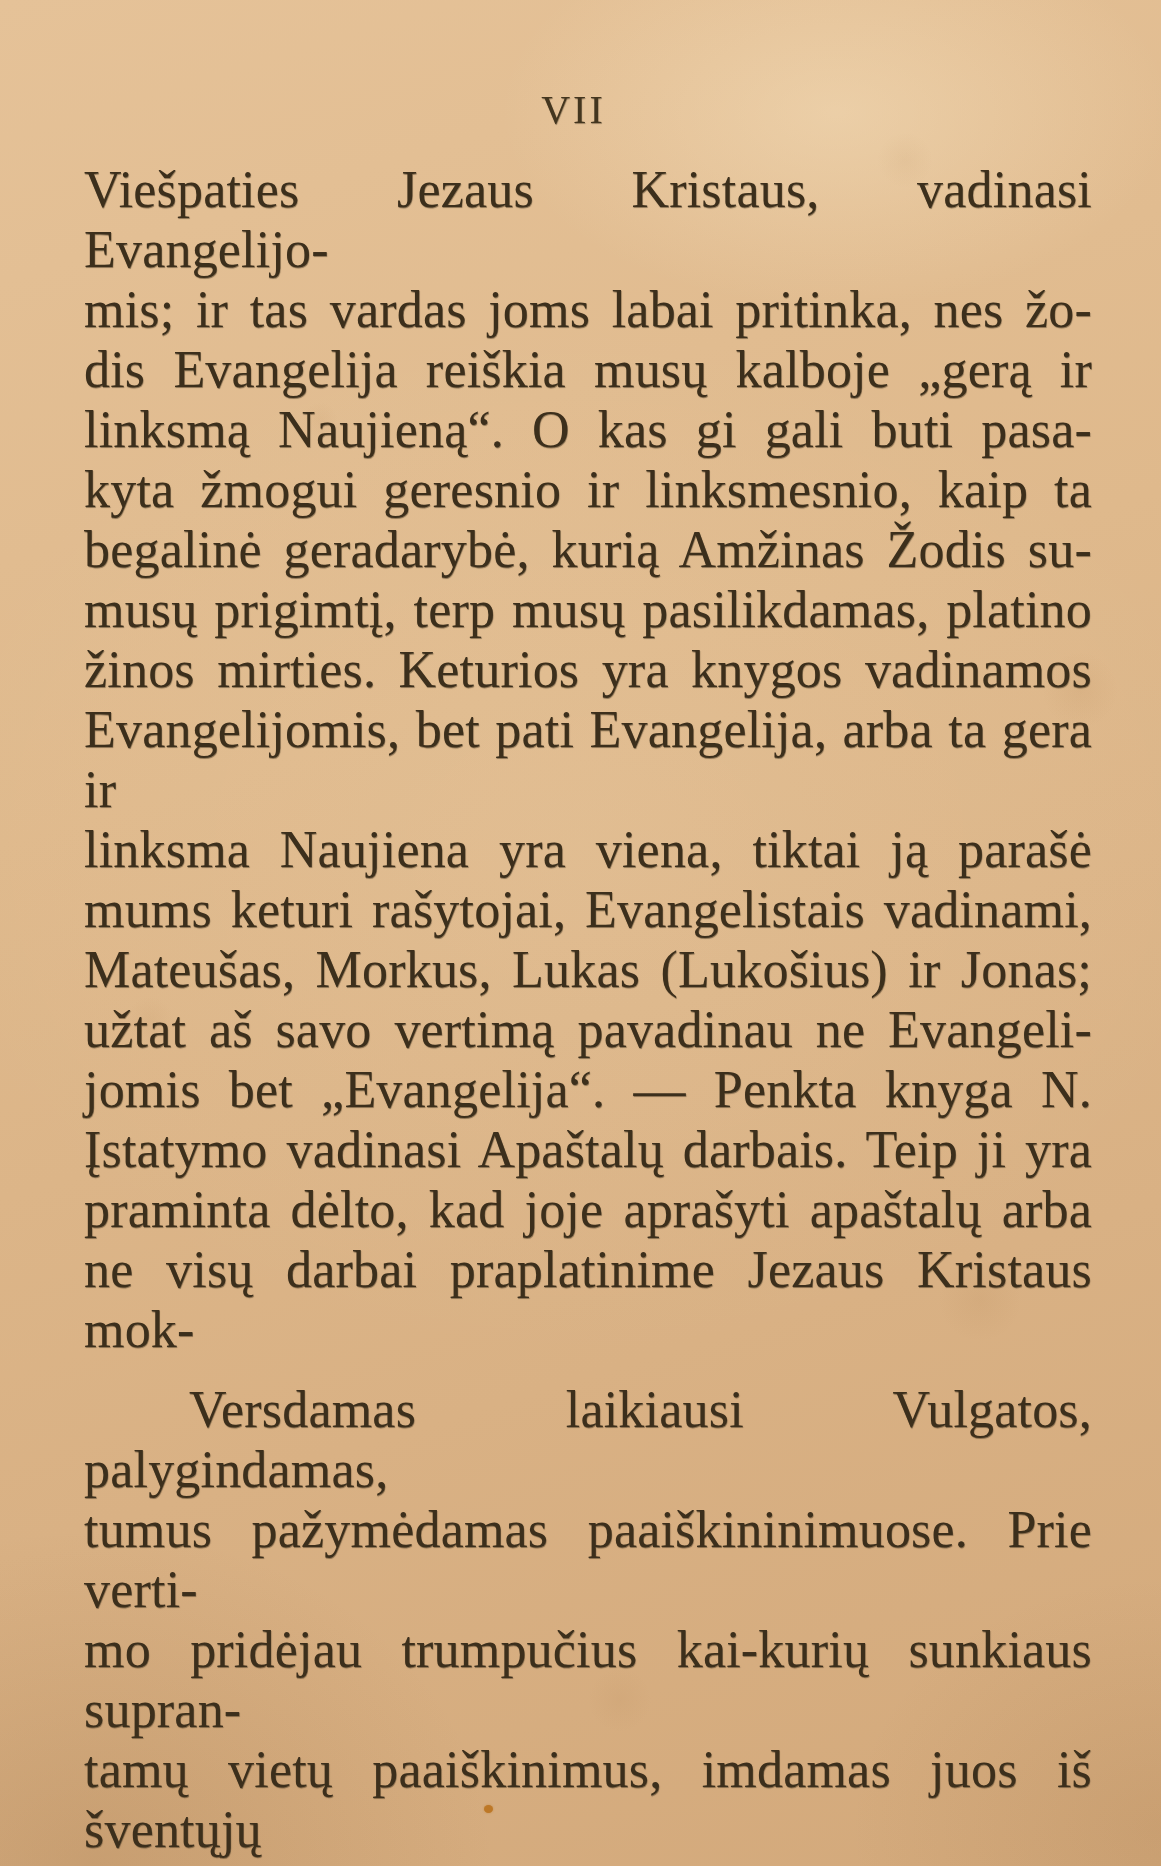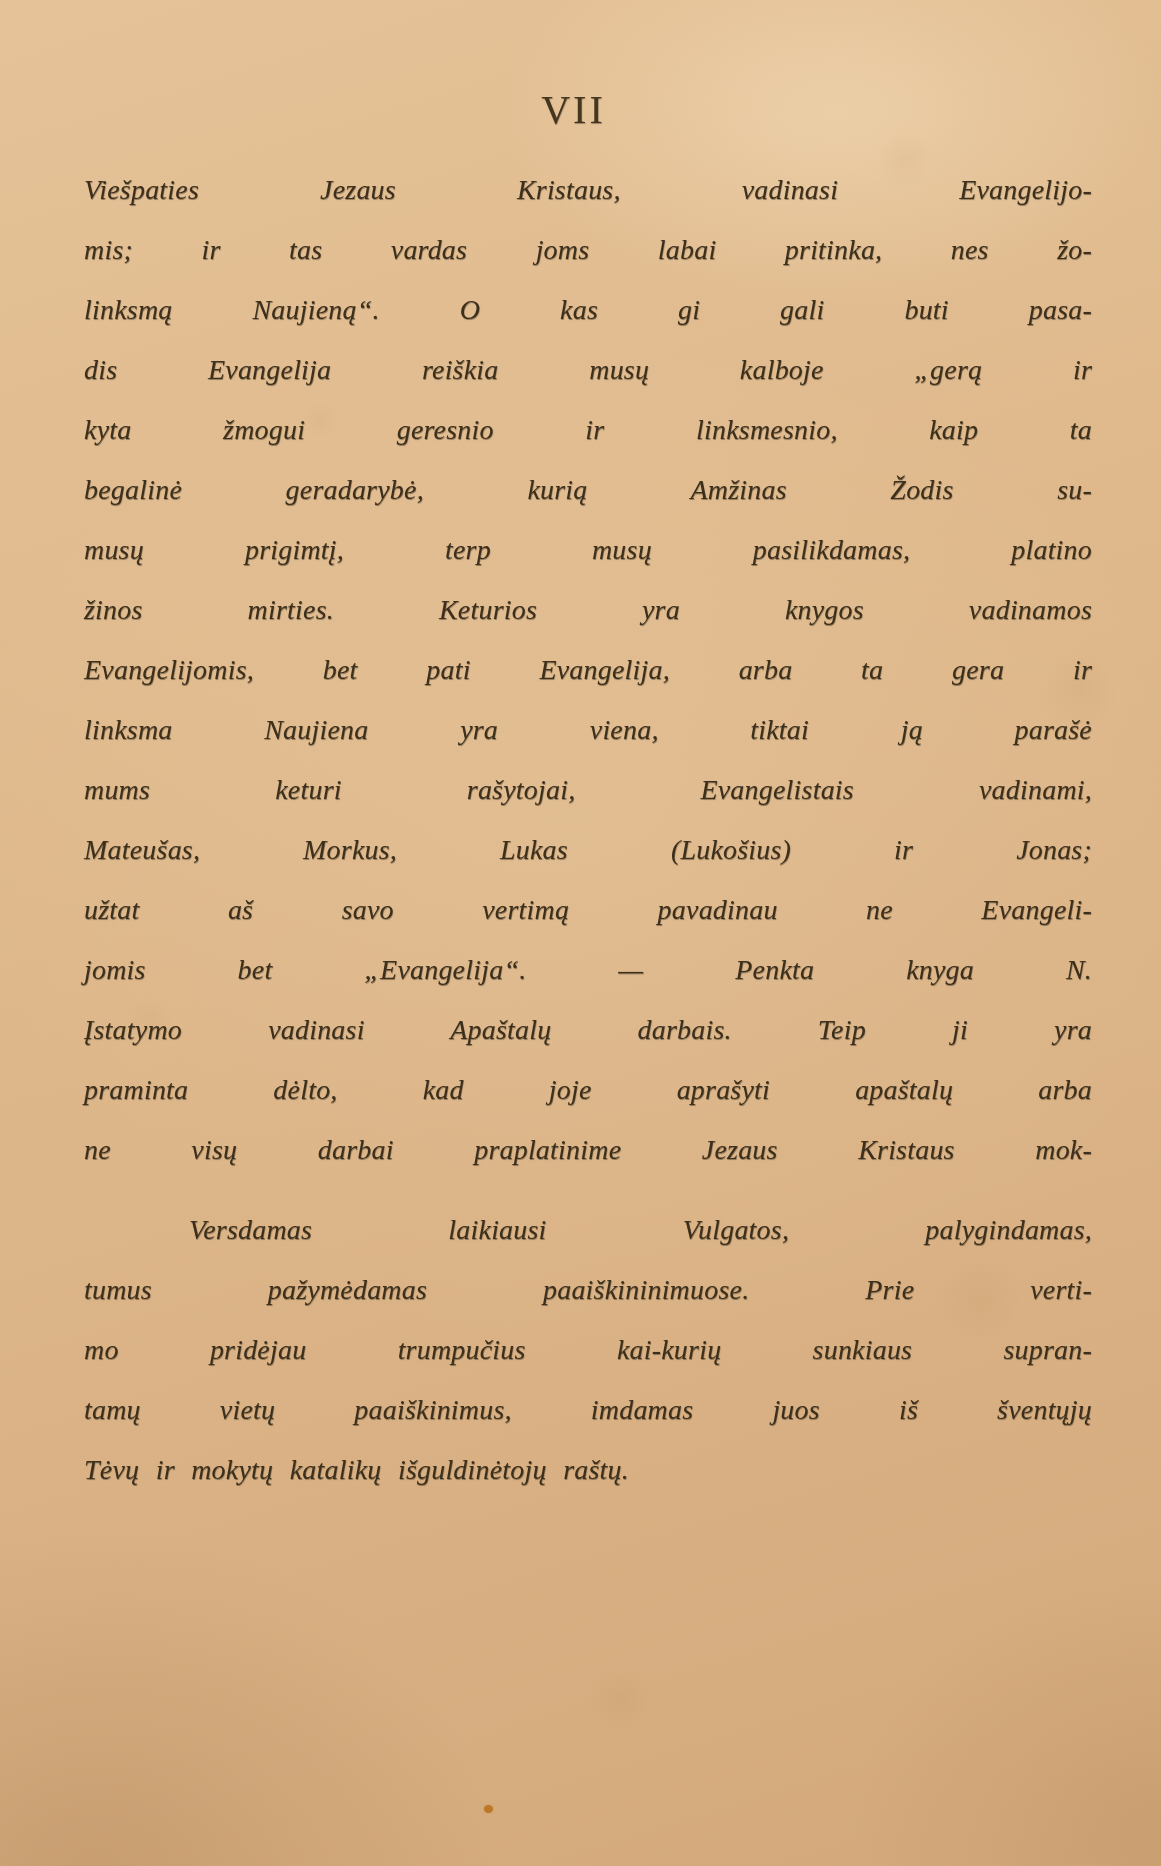--- a/index.html
+++ b/index.html
@@ -46,27 +46,26 @@
   }
   .text-block {
     position: absolute;
     top: 160px;
     left: 84px;
     width: 1008px;
   }
   .paragraph { margin: 0; }
   .paragraph + .paragraph { margin-top: 20px; }
   .line {
-    font-size: 28px;
+    font-size: 52px;
     line-height: 60px;
     letter-spacing: 0.2px;
     text-align: justify;
     text-align-last: justify;
     text-shadow: 0.5px 0.5px 0.7px rgba(62,48,28,0.50);
-    font-style: italic;
   }
   .line.indent { text-indent: 105px; }
   .line.last   { text-align-last: left; }
   .paragraph.final .line.last { word-spacing: 0.33em; }
   .ink-speck {
     position: absolute;
     left: 484px;
     top: 1805px;
     width: 9px;
     height: 8px;
@@ -78,22 +77,22 @@
 </head>
 <body>
 
 <div class="page">
   <div class="mottle"></div>
   <div class="page-number">VII</div>
   <div class="text-block" id="text-block">
       <div class="paragraph">
         <div class="line">Viešpaties Jezaus Kristaus, vadinasi Evangelijo-</div>
         <div class="line">mis; ir tas vardas joms labai pritinka, nes žo-</div>
+        <div class="line">dis Evangelija reiškia musų kalboje „gerą ir</div>
         <div class="line">linksmą Naujieną“. O kas gi gali buti pasa-</div>
-        <div class="line">dis Evangelija reiškia musų kalboje „gerą ir</div>
         <div class="line">kyta žmogui geresnio ir linksmesnio, kaip ta</div>
         <div class="line">begalinė geradarybė, kurią Amžinas Žodis su-</div>
         <div class="line">musų prigimtį, terp musų pasilikdamas, platino</div>
         <div class="line">žinos mirties.  Keturios yra knygos vadinamos</div>
         <div class="line">Evangelijomis, bet pati Evangelija, arba ta gera ir</div>
         <div class="line">linksma Naujiena yra viena, tiktai ją parašė</div>
         <div class="line">mums keturi rašytojai, Evangelistais vadinami,</div>
         <div class="line">Mateušas, Morkus, Lukas (Lukošius) ir Jonas;</div>
         <div class="line">užtat aš savo vertimą pavadinau ne Evangeli-</div>
         <div class="line">jomis bet „Evangelija“. — Penkta knyga N.</div>

